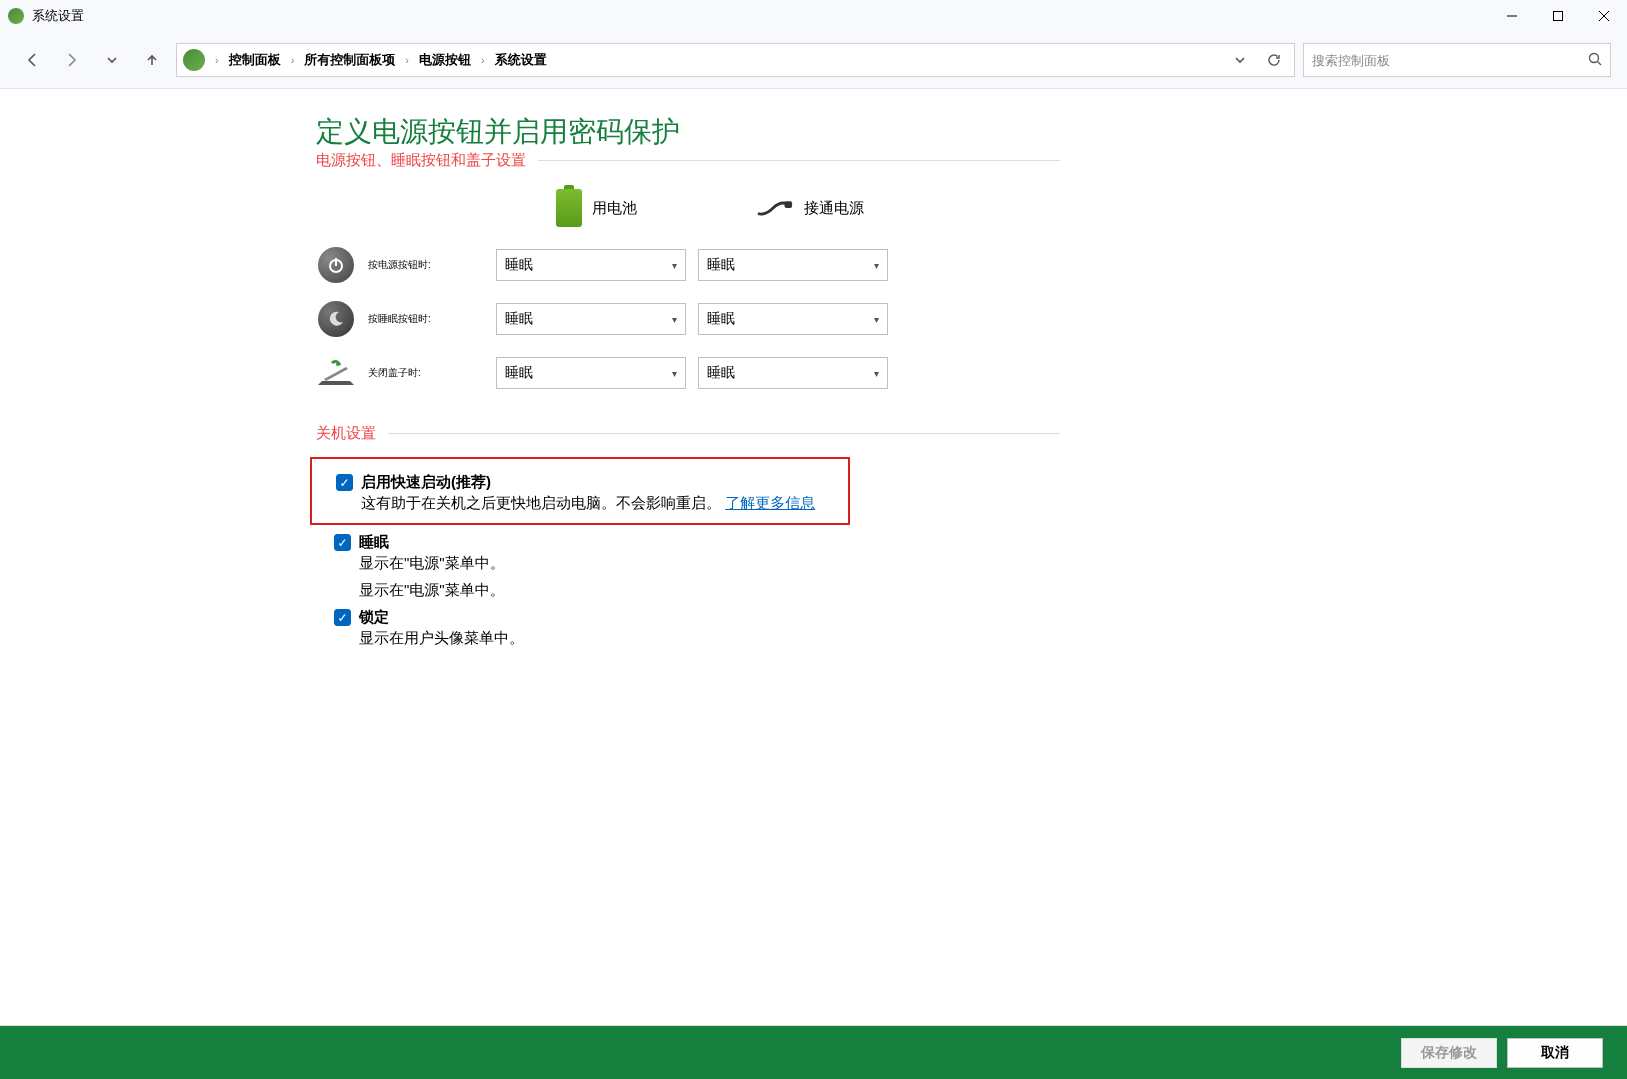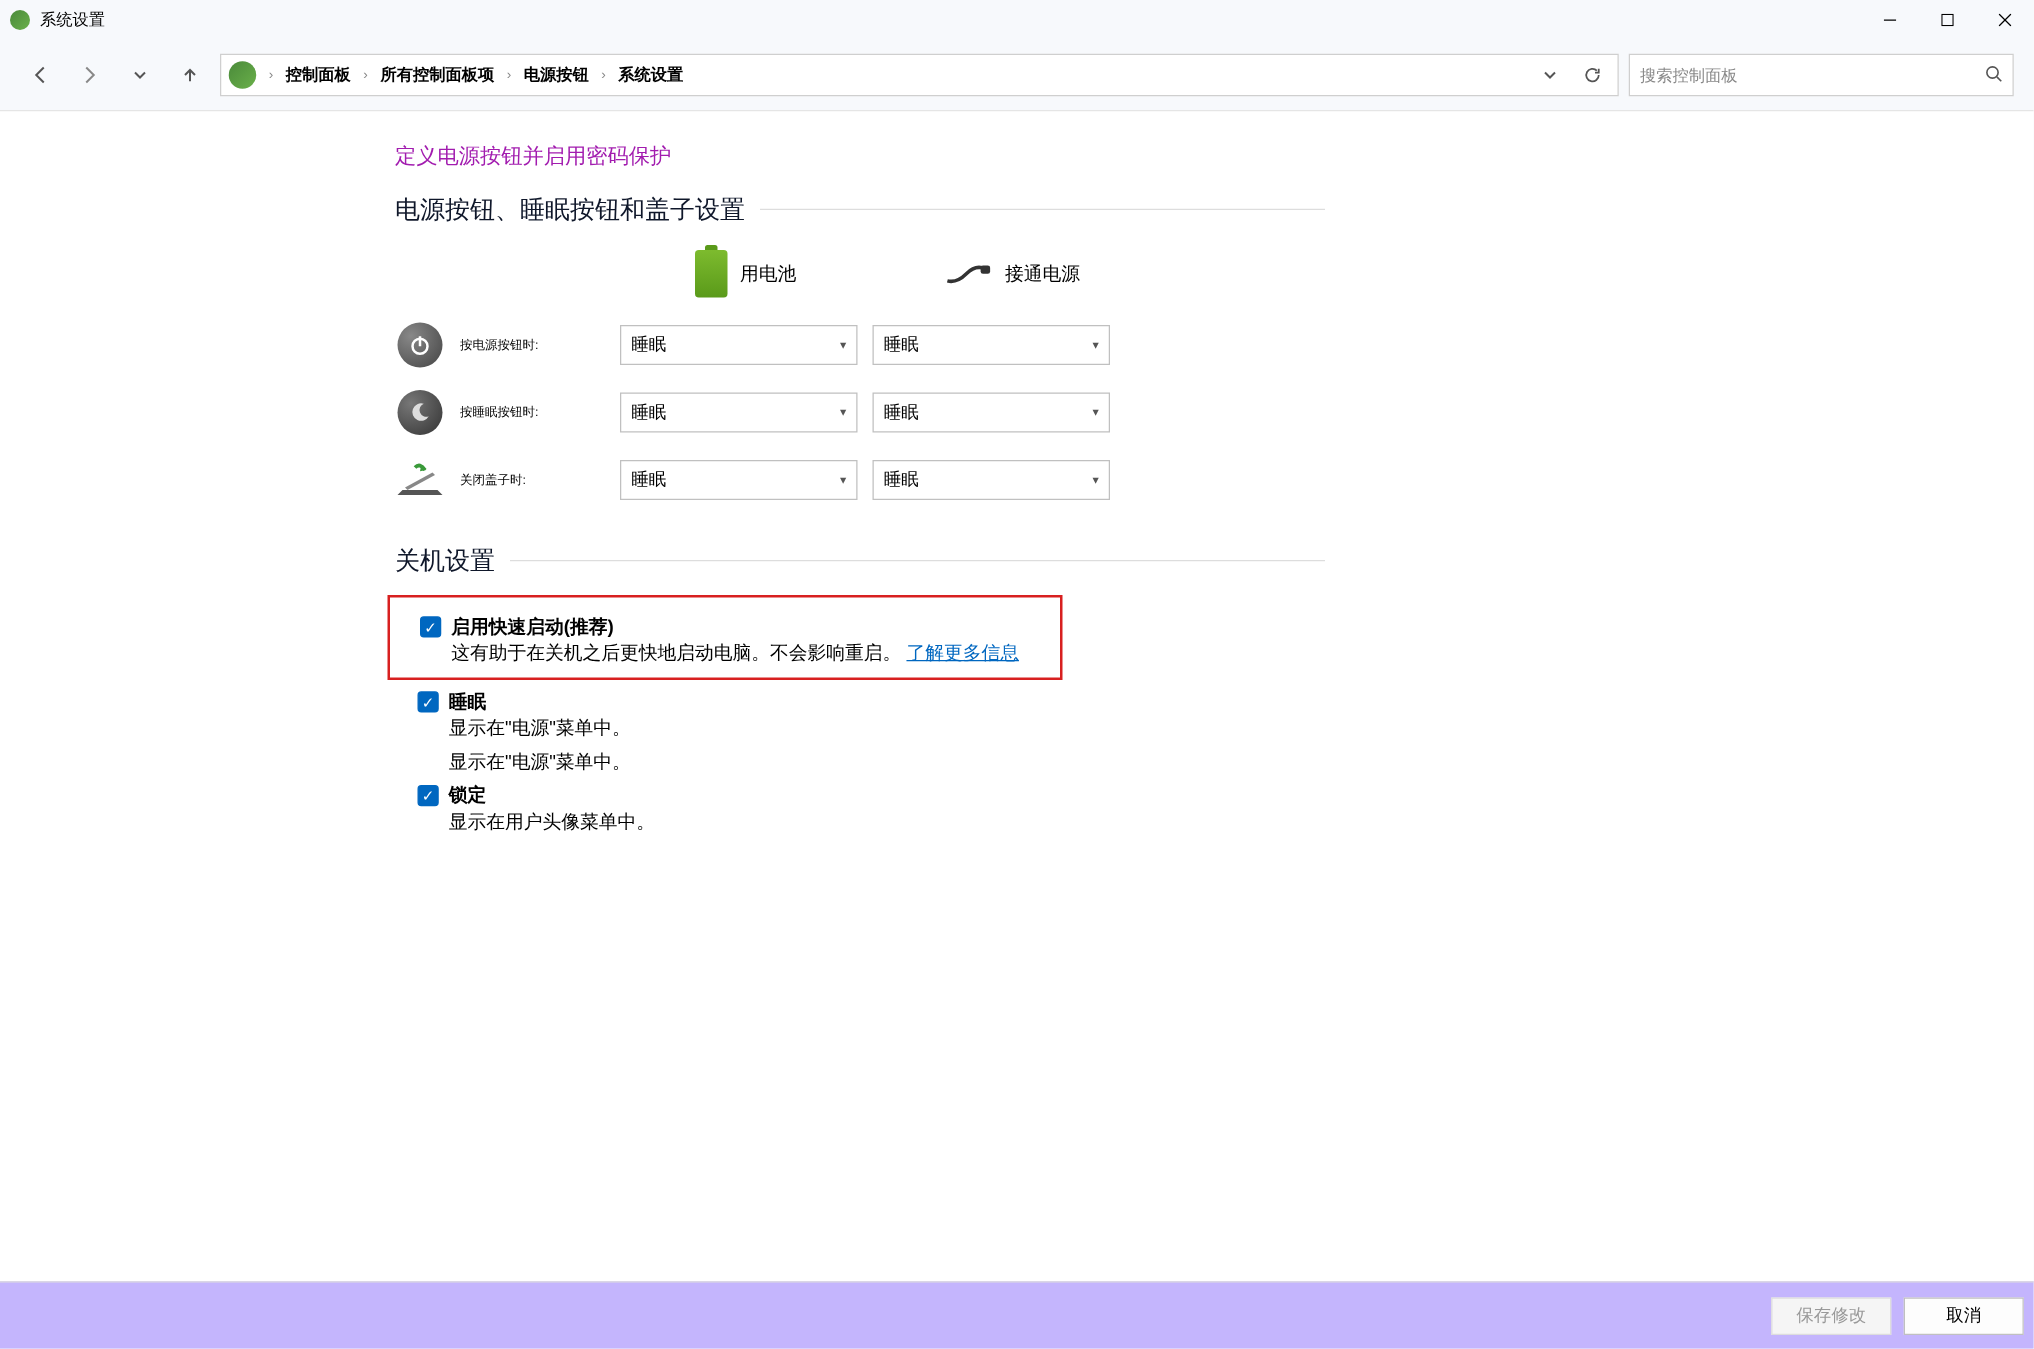--- a/index.html
+++ b/index.html
@@ -88,31 +88,31 @@
     
     .content {
       flex: 1;
       background: #fff;
       border-top: 1px solid #e5e5e5;
       padding: 24px 0 0 0;
       overflow: auto;
     }
     .content-inner { padding-left: 316px; width: 1060px;}
     .page-title {
-      color: #a21caf;
-      font-size: 17px;
+      color: #15803d;
+      font-size: 28px;
       font-weight: 400;
-      margin-bottom: 18px;
+      margin-bottom: 0;
     }
     .page-desc {
       color: #000; font-size: 15px;
       margin-bottom: 28px;
     }
     .section-head {
-      font-size: 20px; color: #0f172a;
+      font-size: 15px; color: #ef4444;
       display:flex; align-items:center; gap:12px;
       margin-bottom: 14px;
     }
     .section-line { flex:1; height:1px; background:#ddd;}
     .table-area { }
     .col-headers {
       display: flex; align-items:center;
       margin-bottom: 6px;
       height: 48px;
     }
@@ -177,24 +177,24 @@
       display:flex; align-items:center; justify-content:center;
       font-size:12px; color:#fff;
     }
     .chk.checked { background:#0067c0; border-color:#0067c0;}
     .chk-label { font-weight:700; font-size:15px;}
     .chk-desc { font-size:15px; color:#000; margin-left:25px; margin-top:2px;}
     .link { color:#0067c0; text-decoration:underline; cursor:pointer;}
     
     .bottom-bar {
       height: 54px;
-      background: #c4b5fd;
+      background: #15803d;
       border-top: 1px solid #ddd;
       display:flex; align-items:center; justify-content:flex-end;
-      padding-right: 8px; gap: 10px;
+      padding-right: 24px; gap: 10px; font-weight: bold;
     }
     .btn {
       min-width: 96px; height: 30px;
       border: 1px solid #c0c0c0; background:#fdfdfd;
       display:flex; align-items:center; justify-content:center;
       font-size:14px; cursor:pointer;
     }
     .btn.disabled { color:#999; border-color:#ddd; cursor:default; background:#f5f5f5;}
   </style>
 </head>

